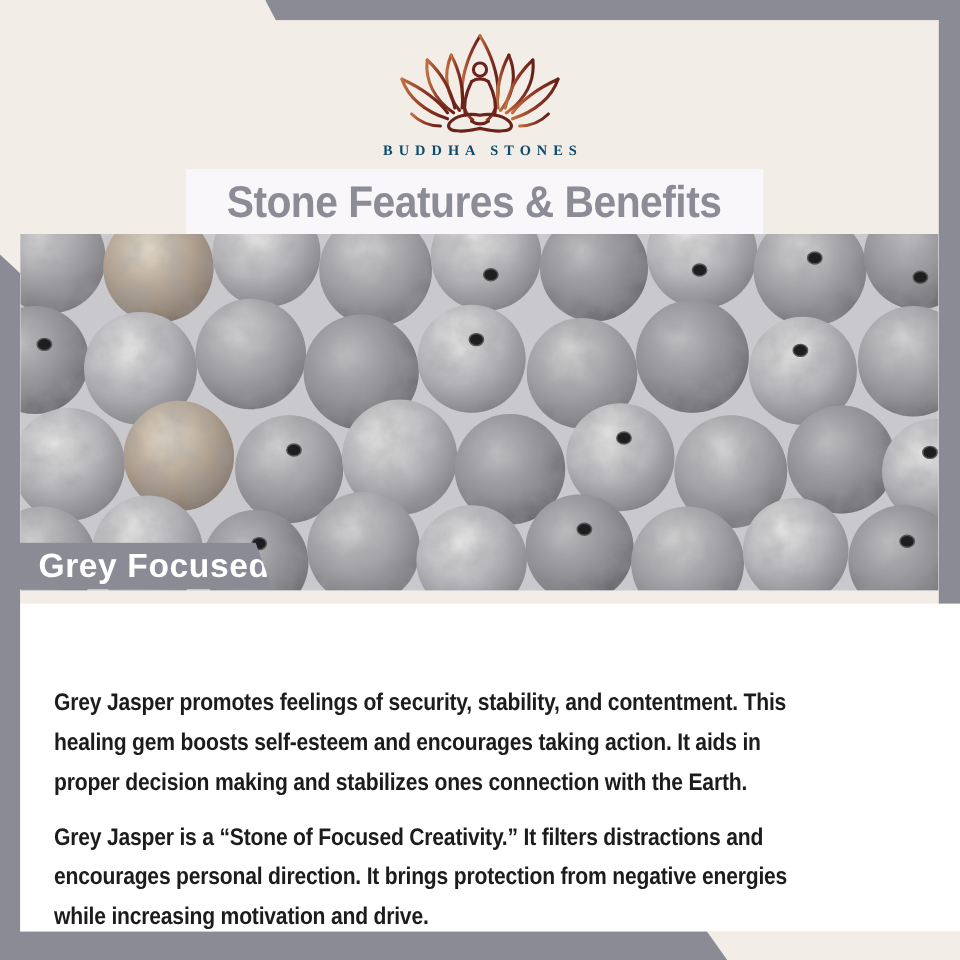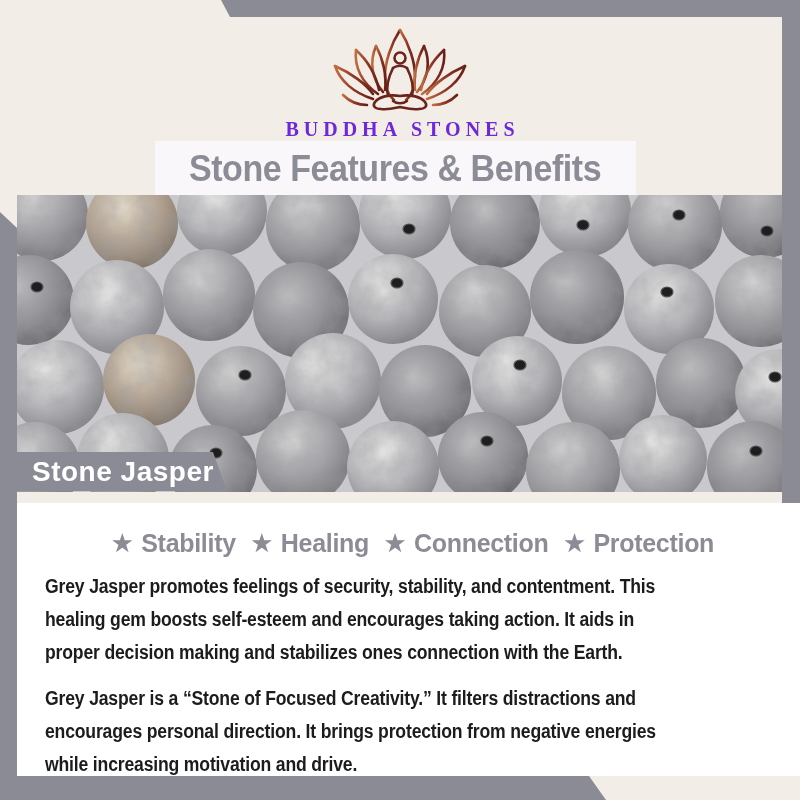--- a/index.html
+++ b/index.html
@@ -9,22 +9,22 @@
   
   .gbar{position:absolute;background:#8b8b96;}
   .topbar{left:221px;top:0;width:579px;height:17px;clip-path:polygon(0 0,100% 0,100% 100%,9px 100%);}
   .rightstrip{left:782px;top:0;width:18px;height:600px;clip-path:polygon(0 0,100% 0,100% 100%,0 calc(100% - 18px));}
   .leftstrip{left:0;top:212px;width:17px;height:588px;clip-path:polygon(0 0,100% 16px,100% 100%,0 100%);}
   .bottombar{left:0;top:776px;width:606px;height:24px;clip-path:polygon(0 0,calc(100% - 17px) 0,100% 100%,0 100%);}
 
   
   .brand{position:absolute;left:0;top:24px;width:100%;text-align:center;}
   .brand svg{display:block;margin:0 auto;}
-  .brand-name{margin-top:2px;font-family:"Liberation Serif", serif;font-size:20px;font-weight:600;
-              letter-spacing:5px;padding-left:5px;color:#6d28d9;}
+  .brand-name{margin-top:2px;font-family:"Liberation Serif", serif;font-size:12px;font-weight:600;
+              letter-spacing:5px;padding-left:5px;color:#0c4a6e;}
 
   
   .banner{position:absolute;left:155px;top:141px;width:481px;height:56px;background:#f9f7f9;
           display:flex;align-items:center;justify-content:center;}
   .banner-title{font-size:37px;font-weight:700;color:#8c8c96;letter-spacing:-0.5px;
                 transform:scaleX(0.92);white-space:nowrap;}
 
   
   .photo{position:absolute;left:17px;top:195px;width:765px;height:297px;background:#c9c9cd;overflow:hidden;}
   .photo svg{display:block;}
@@ -188,30 +188,24 @@
         <ellipse cx="503" cy="170" rx="6" ry="5"></ellipse>
           <ellipse cx="758" cy="182" rx="6" ry="5"></ellipse>
         <ellipse cx="199" cy="258" rx="6" ry="5"></ellipse>
           <ellipse cx="470" cy="246" rx="6" ry="5"></ellipse>
         <ellipse cx="739" cy="256" rx="6" ry="5"></ellipse>
       </g>
     </svg>
   </div>
 
   <div class="stone-label">
-    <span>Stone Jasper</span>
+    <span>Grey Focused</span>
   </div>
 
   <div class="card">
-    <div class="features">
-      <span class="star">★</span><span>Stability</span>
-      <span class="star">★</span><span>Healing</span>
-      <span class="star">★</span><span>Connection</span>
-      <span class="star">★</span><span>Protection</span>
-    </div>
     <p class="para para1">Grey Jasper promotes feelings of security, stability, and contentment. This
 healing gem boosts self-esteem and encourages taking action. It aids in
 proper decision making and stabilizes ones connection with the Earth.</p>
     <p class="para para2">Grey Jasper is a “Stone of Focused Creativity.” It filters distractions and
 encourages personal direction. It brings protection from negative energies
 while increasing motivation and drive.</p>
   </div>
 
 </div>
 

